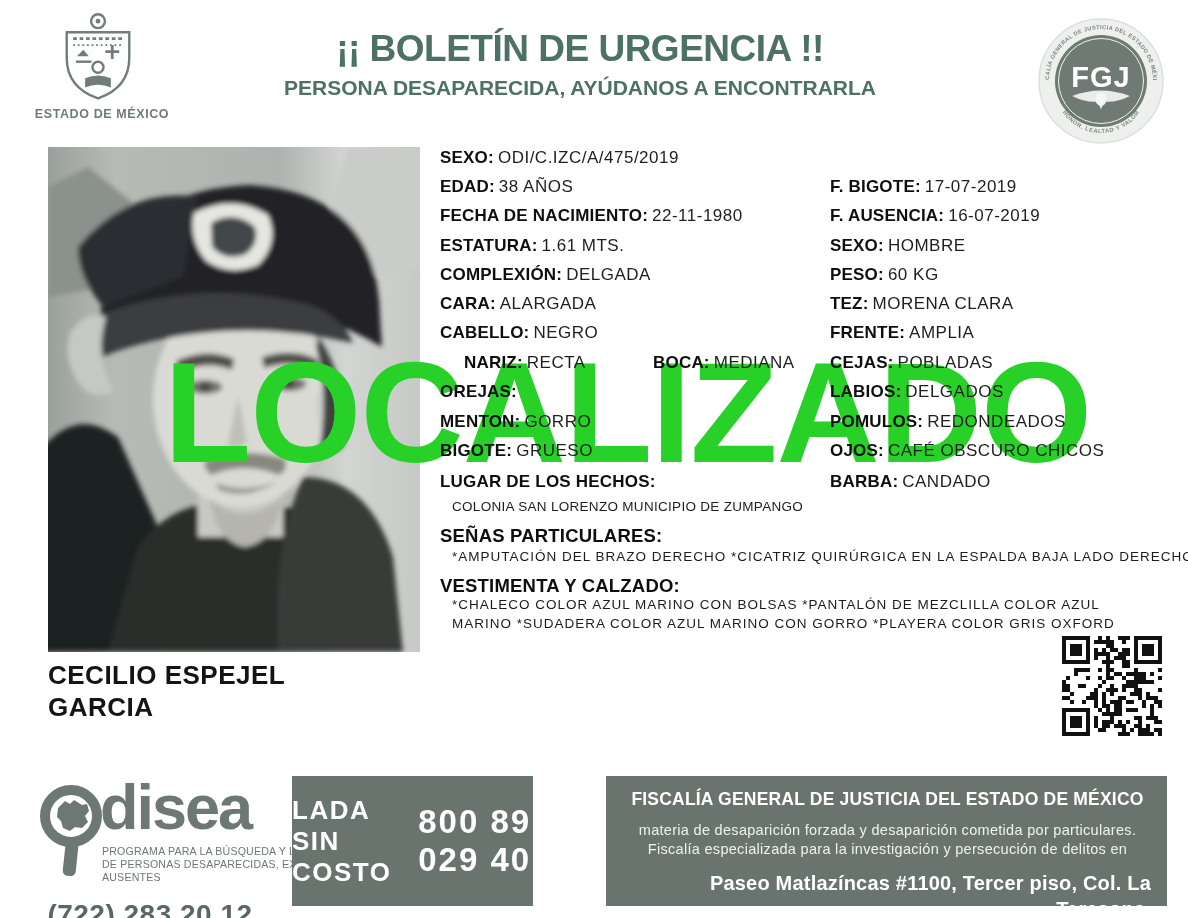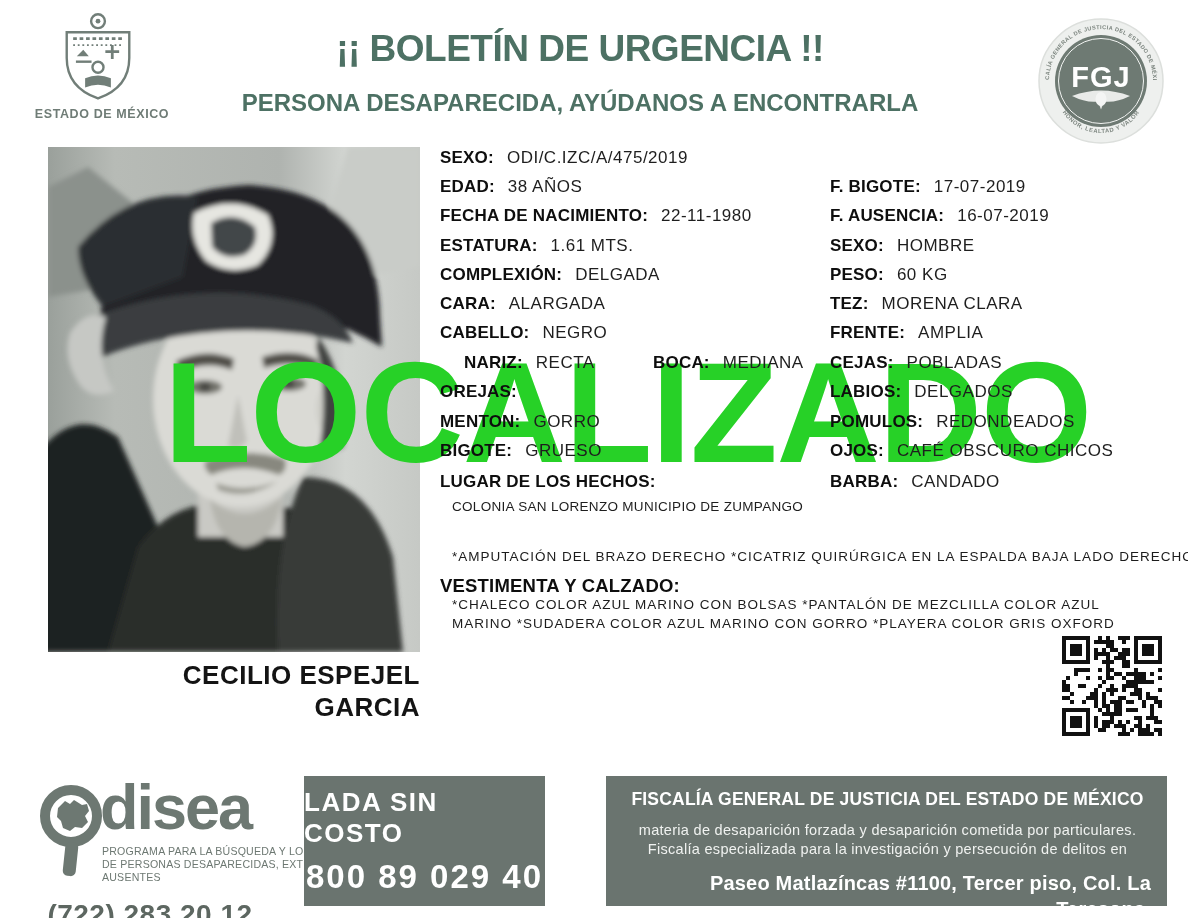--- a/index.html
+++ b/index.html
@@ -5,57 +5,57 @@
   html,body{margin:0;padding:0;background:#fff;}
   body{width:1188px;height:918px;font-family:"Liberation Sans","DejaVu Sans",sans-serif;}
   .page{position:relative;width:1188px;height:918px;background:#fff;overflow:hidden;}
 
   
   .crest{position:absolute;left:52px;top:12px;width:92px;height:92px;}
   .estado-label{position:absolute;left:22px;top:107px;width:160px;text-align:center;
     font-size:12.5px;font-weight:700;color:#6f7c76;letter-spacing:.6px;}
   .title-wrap{position:absolute;left:230px;top:30px;width:700px;text-align:center;color:#4d7164;}
   .title-main{font-size:37px;font-weight:800;letter-spacing:-.5px;line-height:1.05;}
-  .title-sub{font-size:24px;font-weight:700;margin-top:20px;letter-spacing:0;}
+  .title-sub{font-size:21px;font-weight:700;margin-top:7px;letter-spacing:0;}
   .fgj-badge{position:absolute;left:1036px;top:16px;width:130px;height:130px;}
 
   
   .photo{position:absolute;left:48px;top:147px;width:372px;height:505px;z-index:1;}
   .photo svg{width:100%;height:100%;display:block;}
-  .person-name{position:absolute;left:48px;top:660px;width:372px;z-index:3;text-align:right;
+  .person-name{position:absolute;left:48px;top:660px;width:372px;z-index:3;text-align:left;
     font-size:26px;font-weight:800;color:#141414;line-height:1.22;letter-spacing:.5px;}
   .person-name span{display:block;}
 
   
   .watermark{position:absolute;left:164px;top:341px;z-index:2;font-size:143px;font-weight:800;
     color:#27d127;line-height:143px;letter-spacing:-1px;white-space:nowrap;}
 
   
   .frow{position:absolute;z-index:3;white-space:nowrap;font-size:17px;line-height:22px;color:#0e0e0e;}
   .frow b{font-weight:700;letter-spacing:.2px;}
-  .frow .v{font-weight:400;color:#1e1e1e;margin-left:13px;letter-spacing:.5px;}
+  .frow .v{font-weight:400;color:#1e1e1e;margin-left:4px;letter-spacing:.5px;}
   .sub-line{position:absolute;z-index:3;font-size:13.5px;color:#1e1e1e;letter-spacing:.3px;white-space:nowrap;}
   .sec-label{position:absolute;z-index:3;font-size:18.5px;font-weight:700;color:#0e0e0e;letter-spacing:.2px;}
   .detail{position:absolute;z-index:3;font-size:13.5px;color:#1c1c1c;letter-spacing:1px;white-space:nowrap;}
 
   
   .qr{position:absolute;left:1062px;top:636px;width:100px;height:100px;z-index:3;}
 
   
   .odisea-icon{position:absolute;left:34px;top:782px;width:74px;height:96px;}
   .odisea-brand{position:absolute;left:100px;top:776px;font-size:63px;font-weight:700;color:#6d7872;
     letter-spacing:-2px;line-height:1;}
   .odisea-program{position:absolute;left:102px;top:845px;font-size:10.6px;color:#6d7872;line-height:1.25;
     letter-spacing:.2px;}
   .odisea-program span{display:block;}
   .odisea-phone{position:absolute;left:28px;top:899px;width:244px;text-align:center;font-size:28px;
     font-weight:700;color:#5d6761;letter-spacing:.5px;}
 
   .bar{position:absolute;top:776px;height:130px;background:#6a746f;z-index:2;}
-  .bar-left{left:304px;width:241px;display:flex;flex-direction:column;align-items:center;justify-content:center;gap:9px;}
+  .bar-left{left:292px;width:241px;display:flex;align-items:center;justify-content:center;gap:9px;}
   .lada-label{color:#fff;font-weight:700;font-size:26px;letter-spacing:1.5px;}
   .lada-number{color:#fff;font-weight:700;font-size:33px;letter-spacing:2px;}
   .bar-right{left:606px;width:561px;box-sizing:border-box;padding:13px 16px 10px 18px;color:#fff;}
   .fiscalia-title{text-align:center;font-weight:700;font-size:17.5px;letter-spacing:.2px;}
   .fiscalia-desc{text-align:center;font-size:14.5px;line-height:1.33;color:#f0f2f0;margin-top:11px;letter-spacing:.3px;}
   .fiscalia-desc span{display:block;}
   .fiscalia-address{text-align:right;font-weight:700;font-size:20px;line-height:1.3;margin-top:10px;letter-spacing:.2px;}
   .fiscalia-address span{display:block;}
 </style>
 </head>
@@ -183,20 +183,21 @@
   <div class="frow" style="left:830px;top:235px"><b>SEXO:</b><span class="v">HOMBRE</span></div>
   <div class="frow" style="left:830px;top:264px"><b>PESO:</b><span class="v">60 KG</span></div>
   <div class="frow" style="left:830px;top:293px"><b>TEZ:</b><span class="v">MORENA CLARA</span></div>
   <div class="frow" style="left:830px;top:322px"><b>FRENTE:</b><span class="v">AMPLIA</span></div>
   <div class="frow" style="left:830px;top:352px"><b>CEJAS:</b><span class="v">POBLADAS</span></div>
   <div class="frow" style="left:830px;top:381px"><b>LABIOS:</b><span class="v">DELGADOS</span></div>
   <div class="frow" style="left:830px;top:411px"><b>POMULOS:</b><span class="v">REDONDEADOS</span></div>
   <div class="frow" style="left:830px;top:440px"><b>OJOS:</b><span class="v">CAFÉ OBSCURO CHICOS</span></div>
   <div class="frow" style="left:830px;top:471px"><b>BARBA:</b><span class="v">CANDADO</span></div>
 
+  <div class="sec-label" style="left:440px;top:525px">SEÑAS PARTICULARES:</div>
   <div class="detail" style="left:452px;top:549px">*AMPUTACIÓN DEL BRAZO DERECHO  *CICATRIZ QUIRÚRGICA EN LA ESPALDA BAJA LADO DERECHO</div>
 
   <div class="sec-label" style="left:440px;top:575px">VESTIMENTA Y CALZADO:</div>
   <div class="detail" style="left:452px;top:616px">MARINO *SUDADERA COLOR AZUL MARINO CON GORRO *PLAYERA COLOR GRIS OXFORD</div>
   <div class="detail" style="left:452px;top:597px">*CHALECO COLOR AZUL MARINO CON BOLSAS *PANTALÓN DE MEZCLILLA COLOR AZUL</div>
 
   <svg class="qr" viewBox="0 0 100 100">
     <rect width="100" height="100" fill="#fff"></rect>
     <g id="qr-g" fill="#111">
         <rect x="36" y="0" width="4" height="4"></rect>

